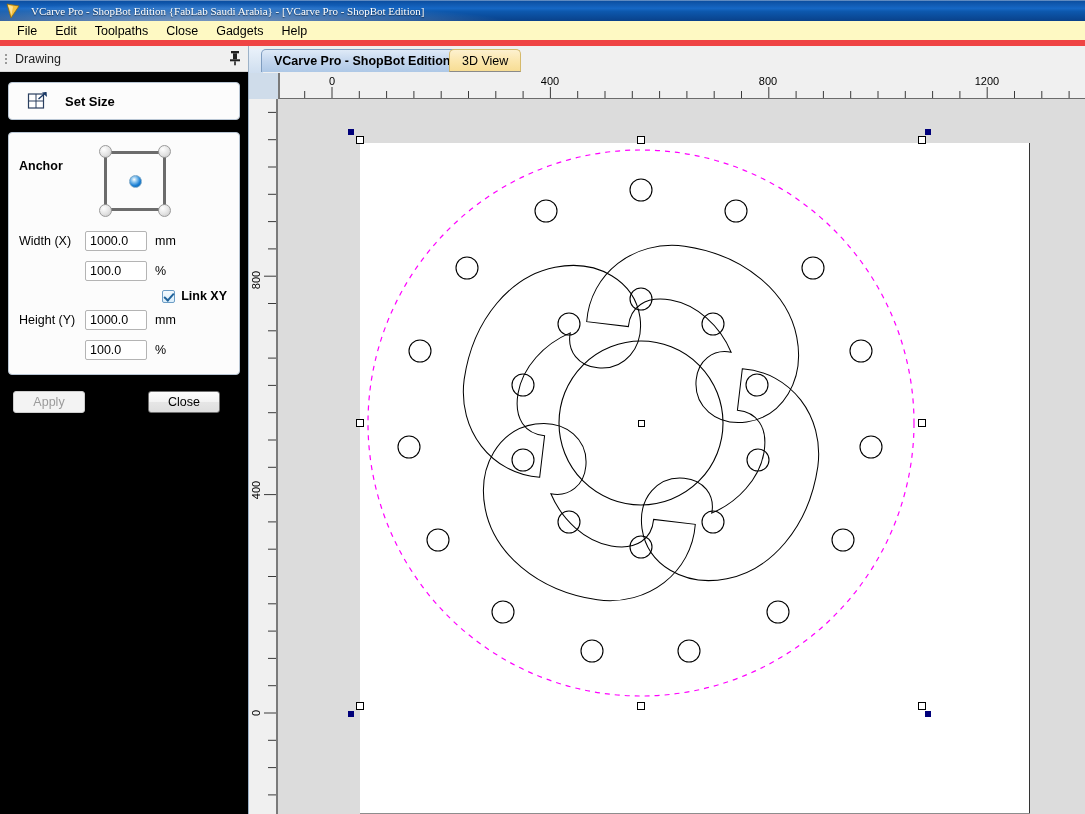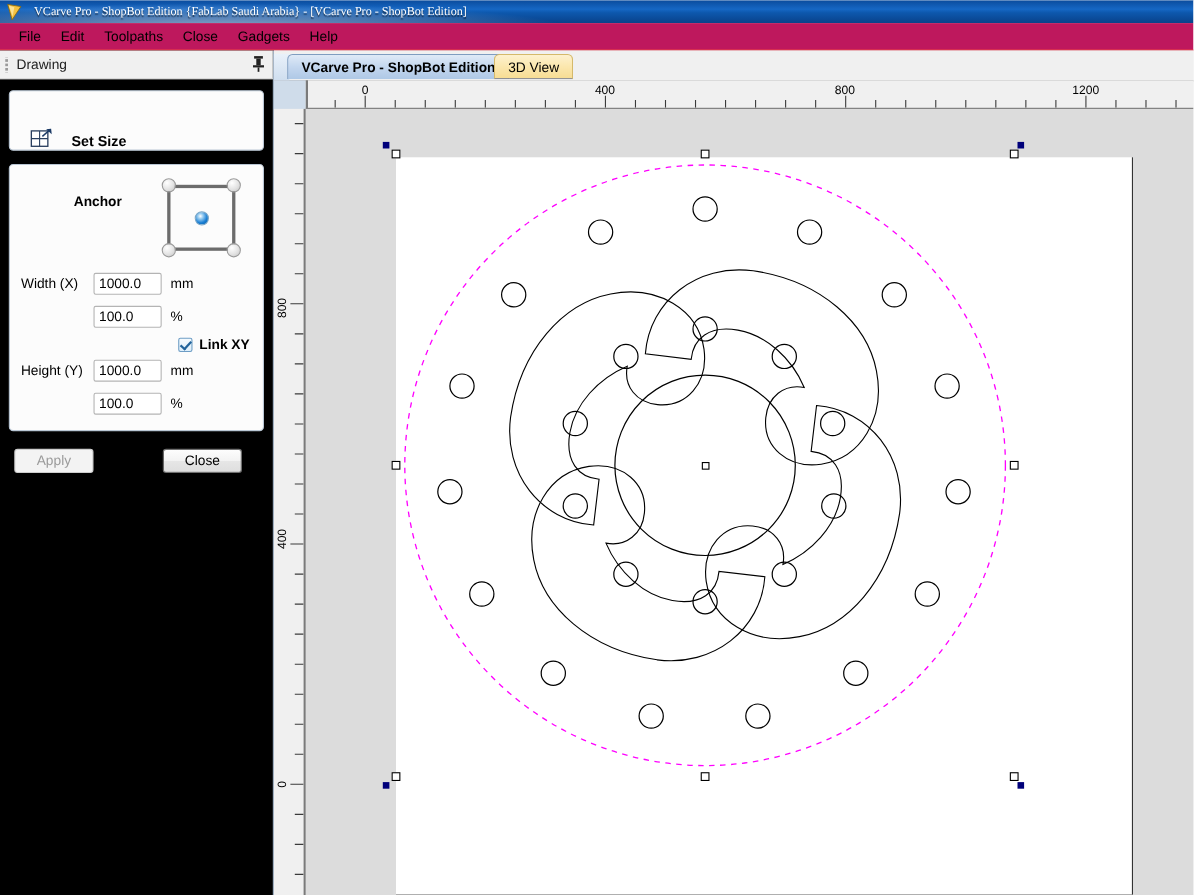--- a/index.html
+++ b/index.html
@@ -25,21 +25,21 @@
   .app-logo{position:relative;width:18px;height:18px;margin-left:4px;flex:none;}
   .title-text{
     position:relative;margin-left:9px;color:#fff;font-size:11px;
     font-family:Liberation Serif, serif;
     text-shadow:0 1px 1px rgba(0,0,0,.55);white-space:nowrap;
   }
 
   
   .menubar{
     position:absolute;left:0;top:21px;width:1085px;height:25px;
-    background:#be185d;border-bottom:1px solid #ef4444;
+    background:#fef9c3;border-bottom:6px solid #ef4444;
     display:flex;align-items:center;padding-left:8px;box-sizing:border-box;
   }
   .menu-item{
     padding:3px 9px;font-size:12.5px;color:#000;cursor:default;
     font-family:"Liberation Sans", sans-serif;
   }
 
   
   .leftpanel{
     position:absolute;left:0;top:46px;width:249px;height:768px;
@@ -58,26 +58,26 @@
   }
   .panel-title{font-size:12.5px;color:#222;margin-left:2px;}
   .pin-icon{position:absolute;right:7px;top:4px;width:12px;height:16px;}
 
   .panel-body{padding:10px 8px 0 8px;}
 
   .group-box{
     background:#fcfcfc;border:1px solid #b9c6d4;border-radius:4px;
     box-sizing:border-box;
   }
-  .setsize-box{height:55px;display:flex;align-items:flex-end;padding-left:18px;margin-bottom:12px;}
+  .setsize-box{height:38px;display:flex;align-items:center;padding-left:18px;margin-bottom:12px;}
   .setsize-icon{width:22px;height:20px;flex:none;position:relative;}
   .setsize-label{font-weight:bold;font-size:13px;margin-left:16px;}
 
   .anchor-box{padding:12px 10px 14px 10px;margin-bottom:14px;}
-  .anchor-row{display:flex;align-items:flex-start;margin-left:48px;}
+  .anchor-row{display:flex;align-items:flex-start;}
   .anchor-label{font-weight:bold;font-size:12.5px;width:72px;padding-top:14px;}
   .anchor-grid{position:relative;width:72px;height:72px;margin-left:8px;}
   .anchor-line{position:absolute;background:#6c6c6c;}
   .anchor-dot{
     position:absolute;width:13px;height:13px;border-radius:50%;
     background:radial-gradient(circle at 35% 30%, #ffffff 0%, #e3e3e3 55%, #c3c3c3 100%);
     border:1px solid #9a9a9a;box-sizing:border-box;
   }
   .anchor-dot.center{
     background:radial-gradient(circle at 38% 32%, #ffffff 0%, #9fd0f2 22%, #1a7fd4 60%, #0b5ca3 100%);

